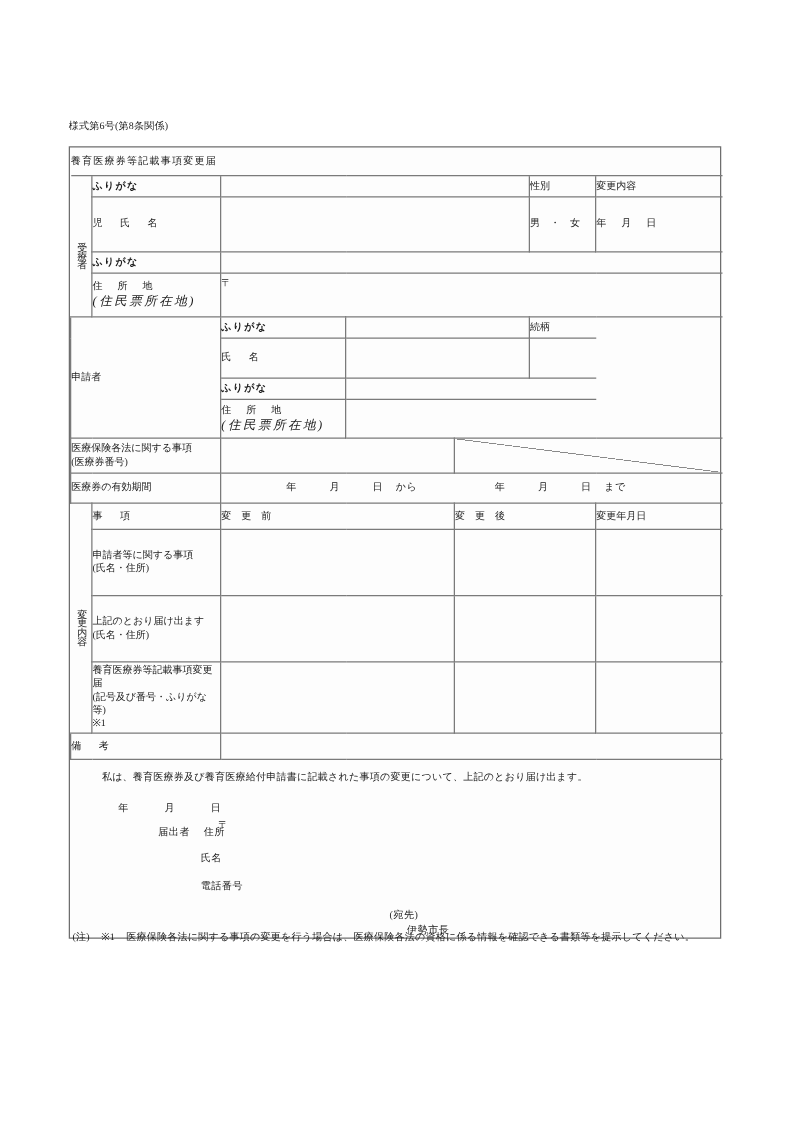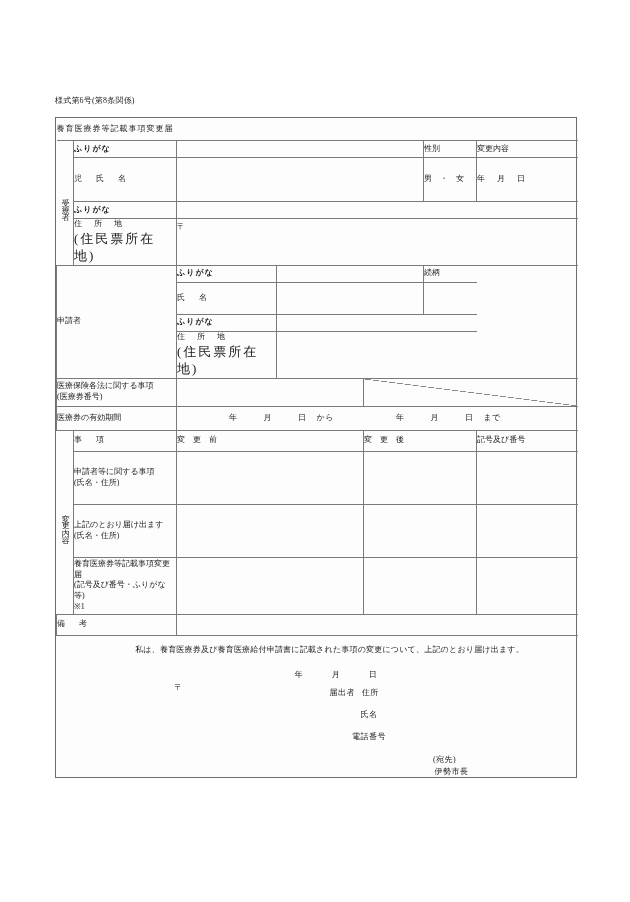--- a/index.html
+++ b/index.html
@@ -71,21 +71,21 @@
   .vlabel span {
     display: block;
     writing-mode: vertical-rl;
     text-orientation: upright;
     margin: 0 auto;
     letter-spacing: 7px;
     line-height: 1;
   }
   .lbl-sp { letter-spacing: 3px; }
   .lbl-sp2 { letter-spacing: 2px; }
-  .sub { font-size: 13px; }
+  .sub { font-size: 10px; font-style: italic; }
   .fuigana { font-size: 7.5px; letter-spacing: 1px; font-weight: bold; }
   .cell-empty { background: transparent; }
   .ul-mark {
     text-align: left;
     padding-left: 5px;
     font-size: 8px;
   }
   .right-edge { border-right: none !important; }
 
   
@@ -127,21 +127,21 @@
     height: 100%;
     padding-left: 52px;
     letter-spacing: 0.5px;
   }
   .period-inner span { display: inline-block; }
   .gap-a { width: 26px; }
   .gap-b { width: 26px; }
   .gap-c { width: 10px; }
   .gap-d { width: 62px; }
   .declare-cell {
-    text-align: center;
+    text-align: left;
     vertical-align: top !important;
     padding: 9px 0 0 0 !important;
     border-left: none !important;
     border-right: none !important;
     border-bottom: none !important;
     height: 128px;
     position: relative;
   }
   .declare-text {
     font-size: 8px;
@@ -324,21 +324,21 @@
         </td>
       </tr>
 
       <tr>
         <td rowspan="4" class="vlabel">
           <span>変更内容</span>
         </td>
         <td style="height:20px" class="lbl-sp">事　項</td>
         <td colspan="2">変　更　前</td>
         <td colspan="2">変　更　後</td>
-        <td class="right-edge">記号及び番号</td>
+        <td class="right-edge">変更年月日</td>
       </tr>
 
       <tr>
         <td style="height:52px">
           <div>申請者等に関する事項</div>
           <div>(氏名・住所)</div>
         </td>
         <td colspan="2" class="cell-empty"></td>
         <td colspan="2" class="cell-empty"></td>
         <td class="cell-empty right-edge"></td>
@@ -399,14 +399,17 @@
           <div class="atesaki">
             <span>(宛先)</span>
             <span class="mayor">伊勢市長</span>
           </div>
         </td>
       </tr>
     </tbody>
       </table>
   </div>
 
+  <div class="note">
+    <span>(注)</span><span class="note-gap"></span><span>※1</span><span class="note-gap"></span><span>医療保険各法に関する事項の変更を行う場合は、医療保険各法の資格に係る情報を確認できる書類等を提示してください。</span>
+  </div>
 
 </div>
 
 </body></html>

